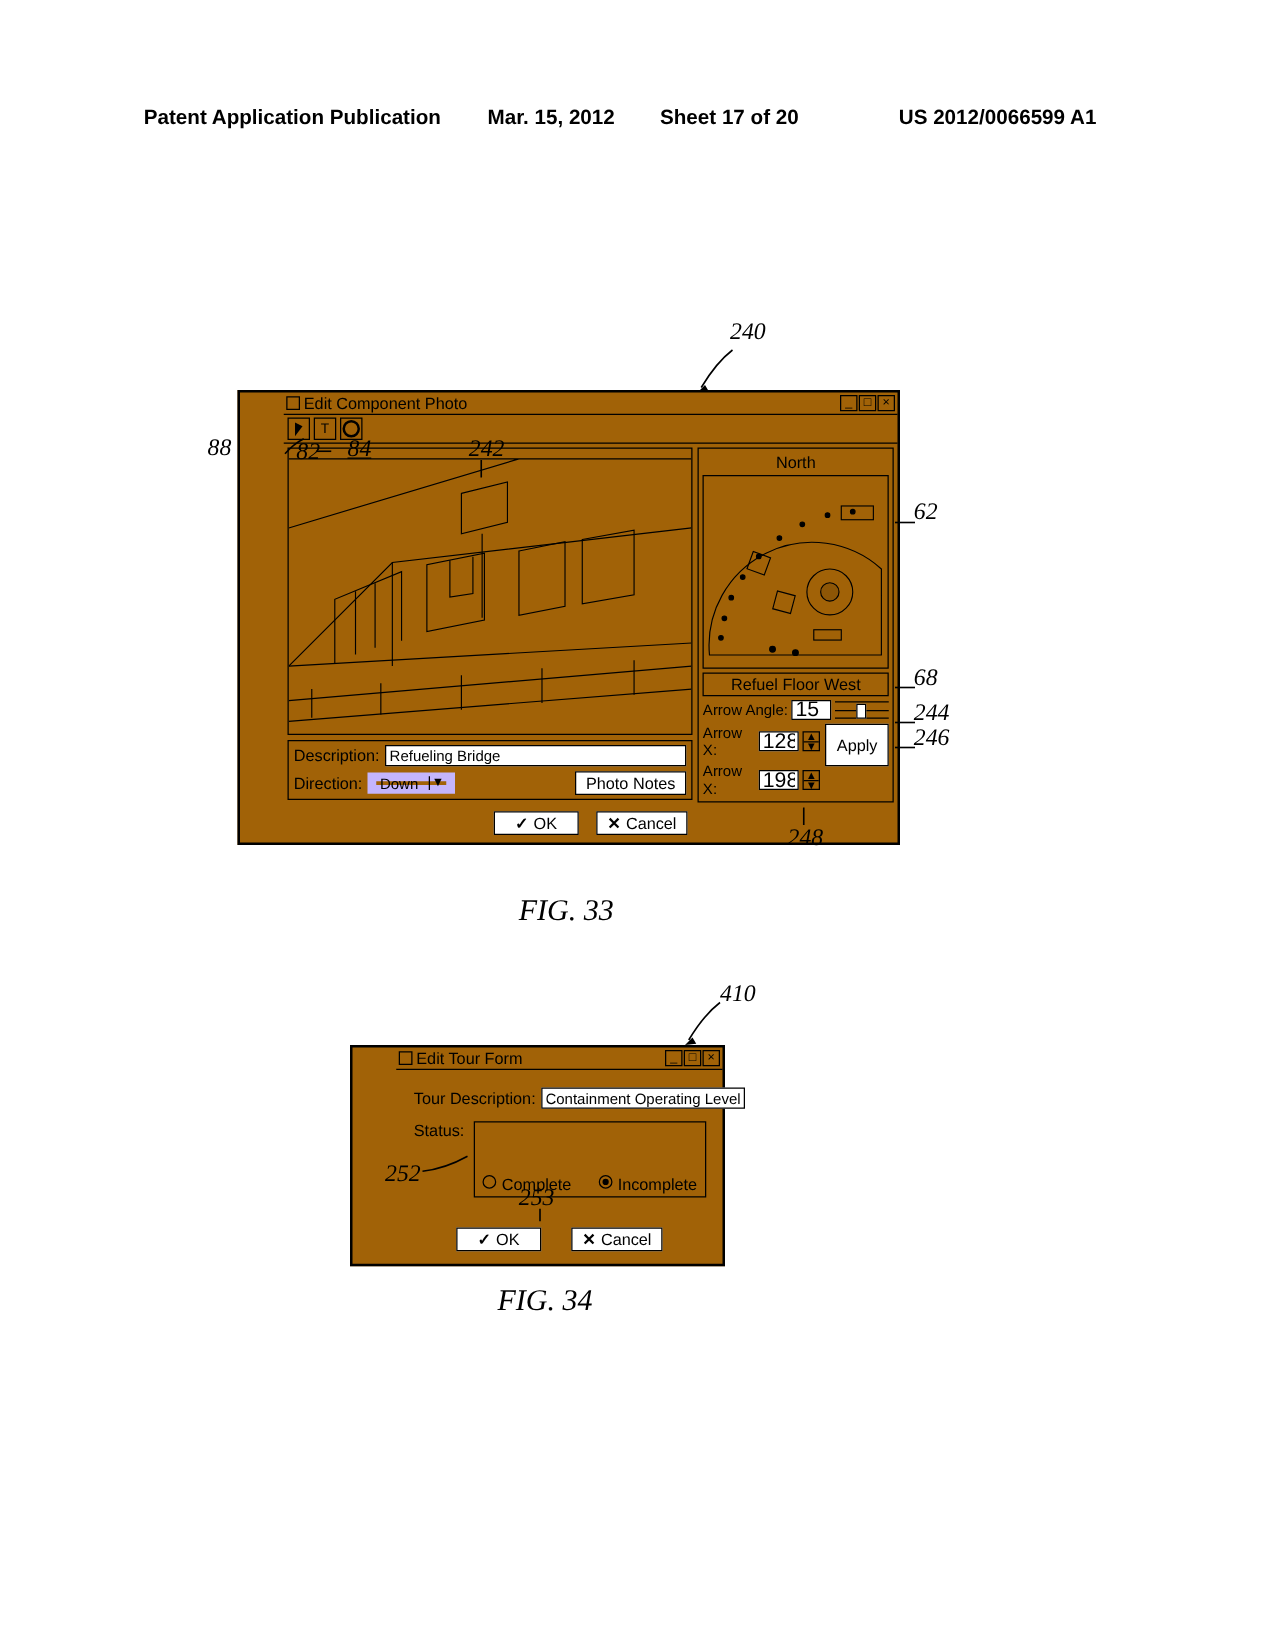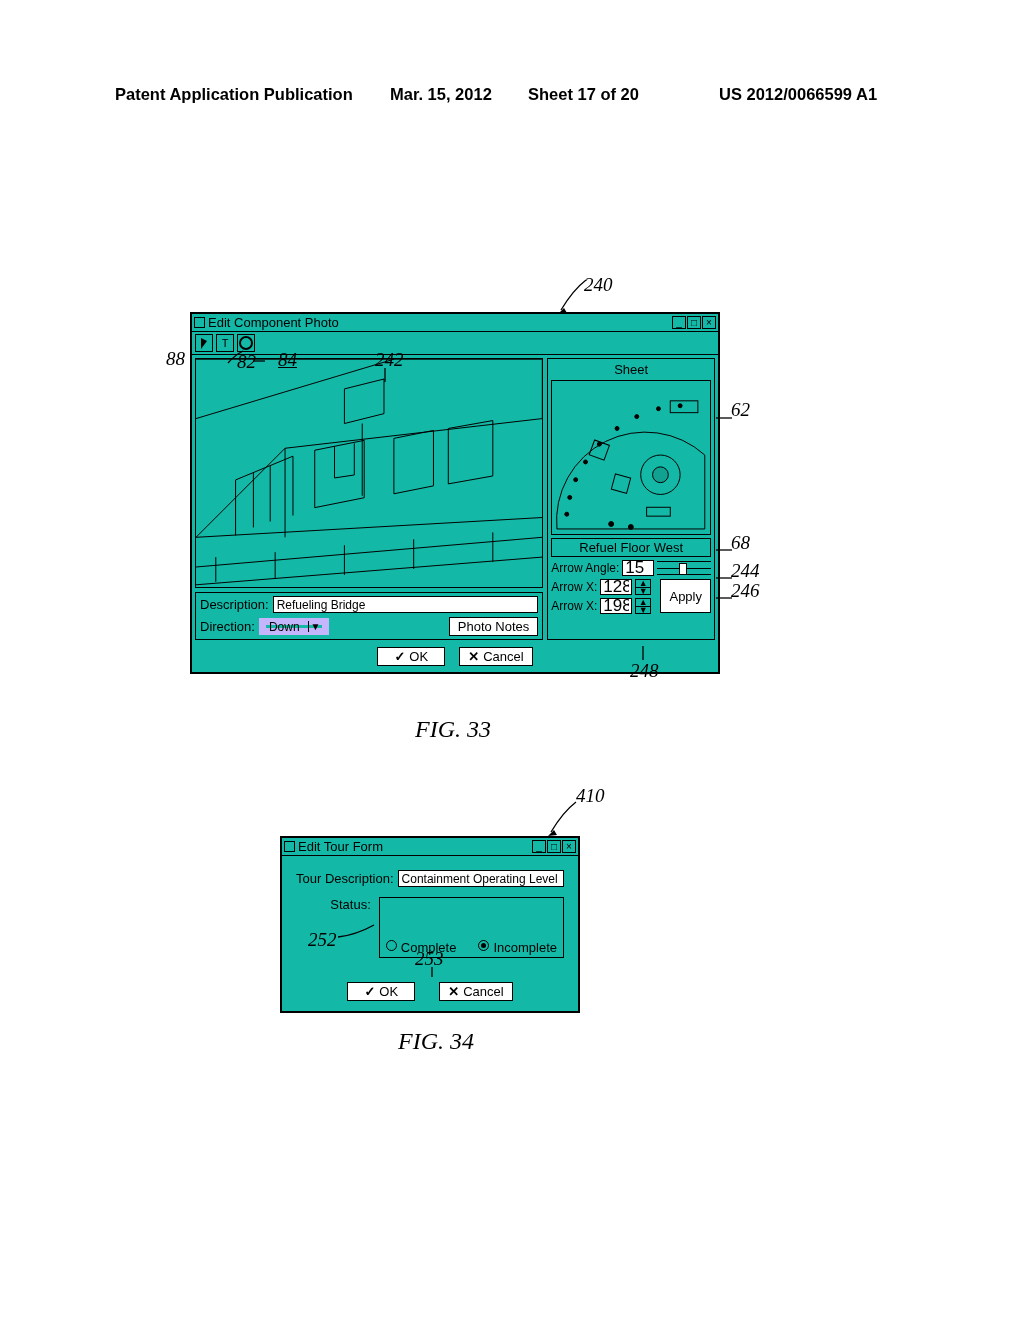--- a/index.html
+++ b/index.html
@@ -29,21 +29,22 @@
     position: absolute;
     font-family: 'Comic Sans MS', cursive;
     font-style: italic;
     font-size: 19px;
   }
 
   
   .win {
     position: absolute;
     border: 2px solid #000;
-    background: #14b8a6;
+    background: #a16207;
+    padding-left: 35px;
   }
   .titlebar {
     display: flex;
     align-items: center;
     border-bottom: 1px solid #000;
     height: 18px;
     padding: 0 2px;
     font-size: 13px;
   }
   .titlebar .sysicon {
@@ -153,21 +154,21 @@
 </head>
 <body>
 
 <div class="page-header">
   <span class="pub">Patent Application Publication</span>
   <span class="date">Mar. 15, 2012</span>
   <span class="sheet">Sheet 17 of 20</span>
   <span class="num">US 2012/0066599 A1</span>
 </div>
 
-<div class="callout" style="left:584px; top:274px;">240</div>
+<div class="callout" style="left:584px; top:255px;">240</div>
 <div class="leader" style="left:558px; top:278px;">
   <svg width="40" height="40">
       <path class="arrowline" d="M28 2 Q15 12 3 32"></path>
       <polygon class="arrowhead" points="0,36 6,30 9,35"></polygon>
     </svg>
 </div>
 
 <div class="win fig33">
   <div class="titlebar">
     <span class="sysicon"></span>
@@ -230,21 +231,21 @@
             <span class="selarrow">▼</span>
           </div>
           <div style="flex:1"></div>
           <button class="btn">
               <span>Photo Notes</span>
             </button>
         </div>
       </div>
     </div>
     <div class="rightcol">
-      <div class="north">Sheet</div>
+      <div class="north">North</div>
       <div class="mapthumb">
         <svg viewBox="0 0 160 155">
           <g class="sketch" style="stroke:#000;stroke-width:1;fill:none">
             <path d="M5 150 A90 90 0 0 1 155 75 L155 150 Z"></path>
             <circle cx="110" cy="95" r="20"></circle>
             <circle cx="110" cy="95" r="8" style="fill:#000;fill-opacity:.12"></circle>
             <rect x="120" y="20" width="28" height="12"></rect>
             <rect x="40" y="62" width="16" height="16" transform="rotate(20 48 70)"></rect>
             <rect x="62" y="96" width="16" height="16" transform="rotate(15 70 104)"></rect>
             <rect x="96" y="128" width="24" height="9"></rect>

